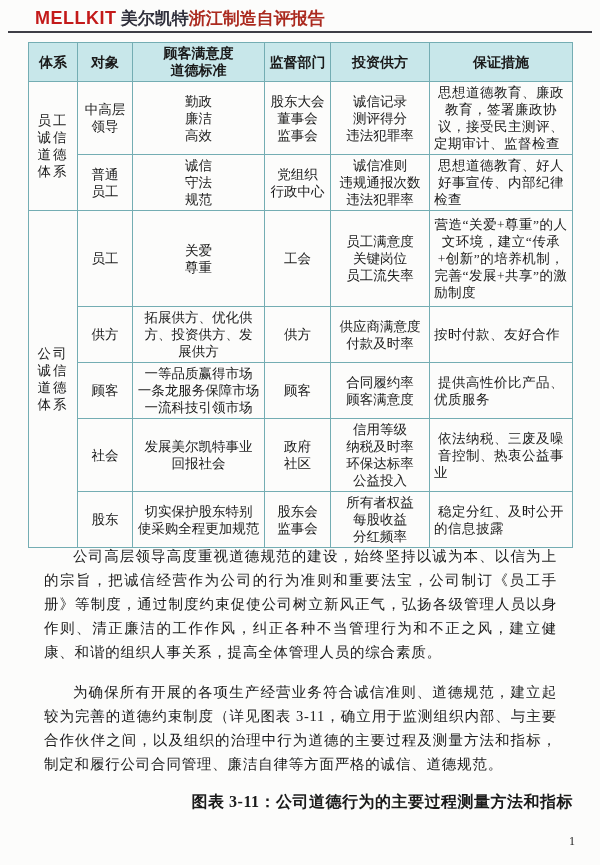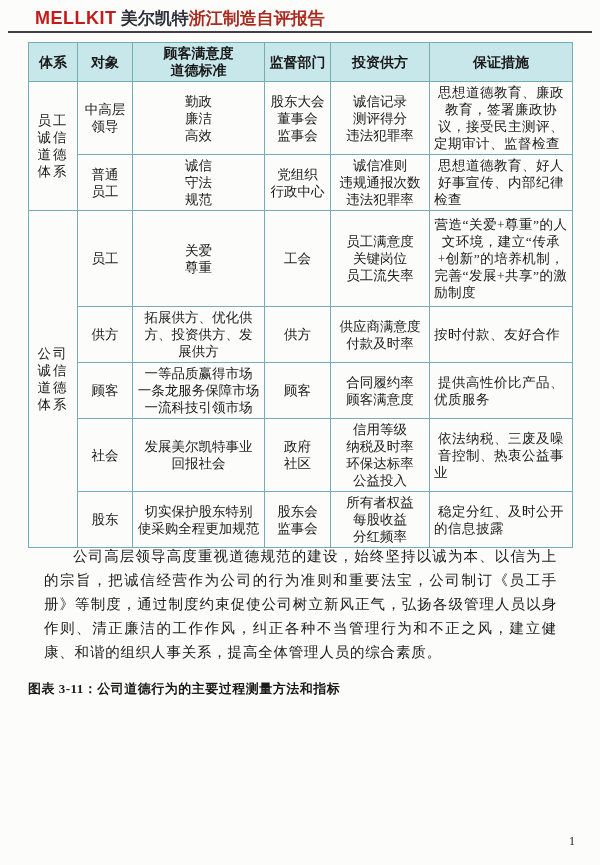--- a/index.html
+++ b/index.html
@@ -87,23 +87,23 @@
     margin: 16px;
     font-size: 14.5px;
     line-height: 24px;
     text-align: justify;
     text-align-last: left;
     text-indent: 2em;
     letter-spacing: 0.8px;
   }
   .figure-caption {
     margin-top: 1px;
-    font-size: 13px;
+    font-size: 16px;
     font-weight: bold;
-    text-align: left;
+    text-align: right;
     letter-spacing: 0.5px;
   }
 
   .page-number {
     position: absolute;
     right: 25px;
     bottom: 16px;
     font-size: 12px;
     color: #222;
   }
@@ -225,18 +225,19 @@
       <td>所有者权益
 每股收益
 分红频率</td>
       <td class="measures-cell">稳定分红、及时公开的信息披露</td>
     </tr>
   </tbody>
     </table>
 
   <div class="body-text">
     <p>公司高层领导高度重视道德规范的建设，始终坚持以诚为本、以信为上的宗旨，把诚信经营作为公司的行为准则和重要法宝，公司制订《员工手册》等制度，通过制度约束促使公司树立新风正气，弘扬各级管理人员以身作则、清正廉洁的工作作风，纠正各种不当管理行为和不正之风，建立健康、和谐的组织人事关系，提高全体管理人员的综合素质。</p>
+    <p>为确保所有开展的各项生产经营业务符合诚信准则、道德规范，建立起较为完善的道德约束制度（详见图表 3-11，确立用于监测组织内部、与主要合作伙伴之间，以及组织的治理中行为道德的主要过程及测量方法和指标，制定和履行公司合同管理、廉洁自律等方面严格的诚信、道德规范。</p>
     <div class="figure-caption">图表 3-11：公司道德行为的主要过程测量方法和指标</div>
   </div>
 
   <div class="page-number">1</div>
 
 </div>
 
 </body></html>

